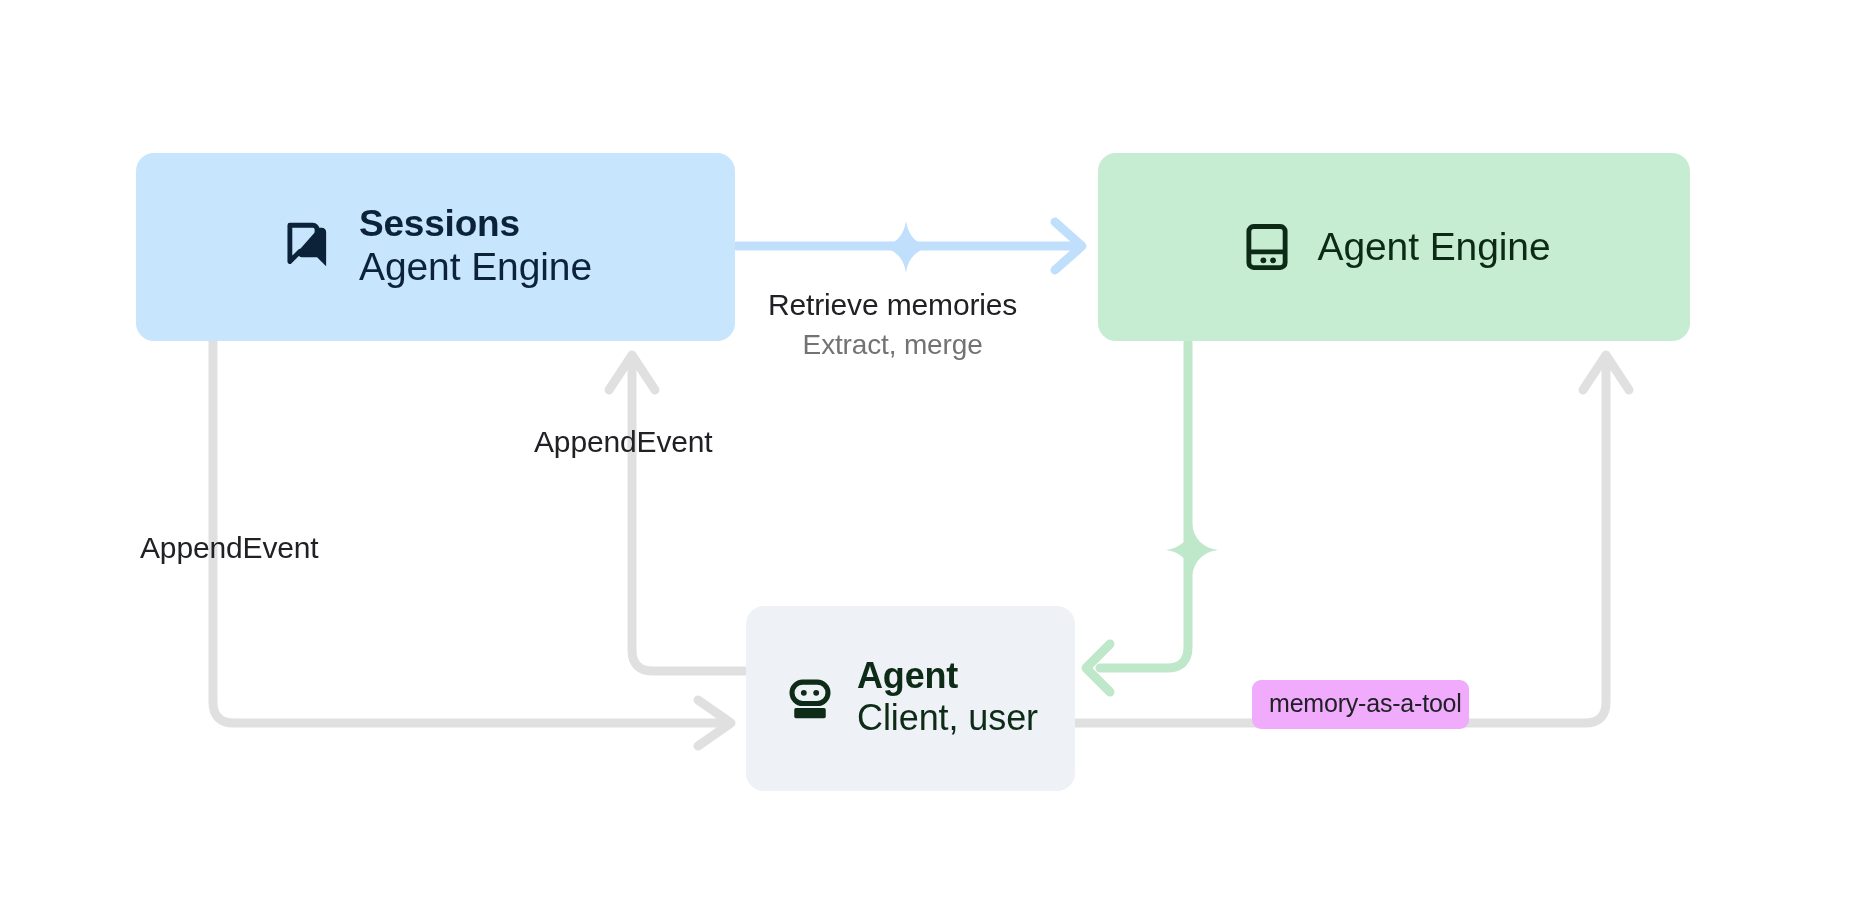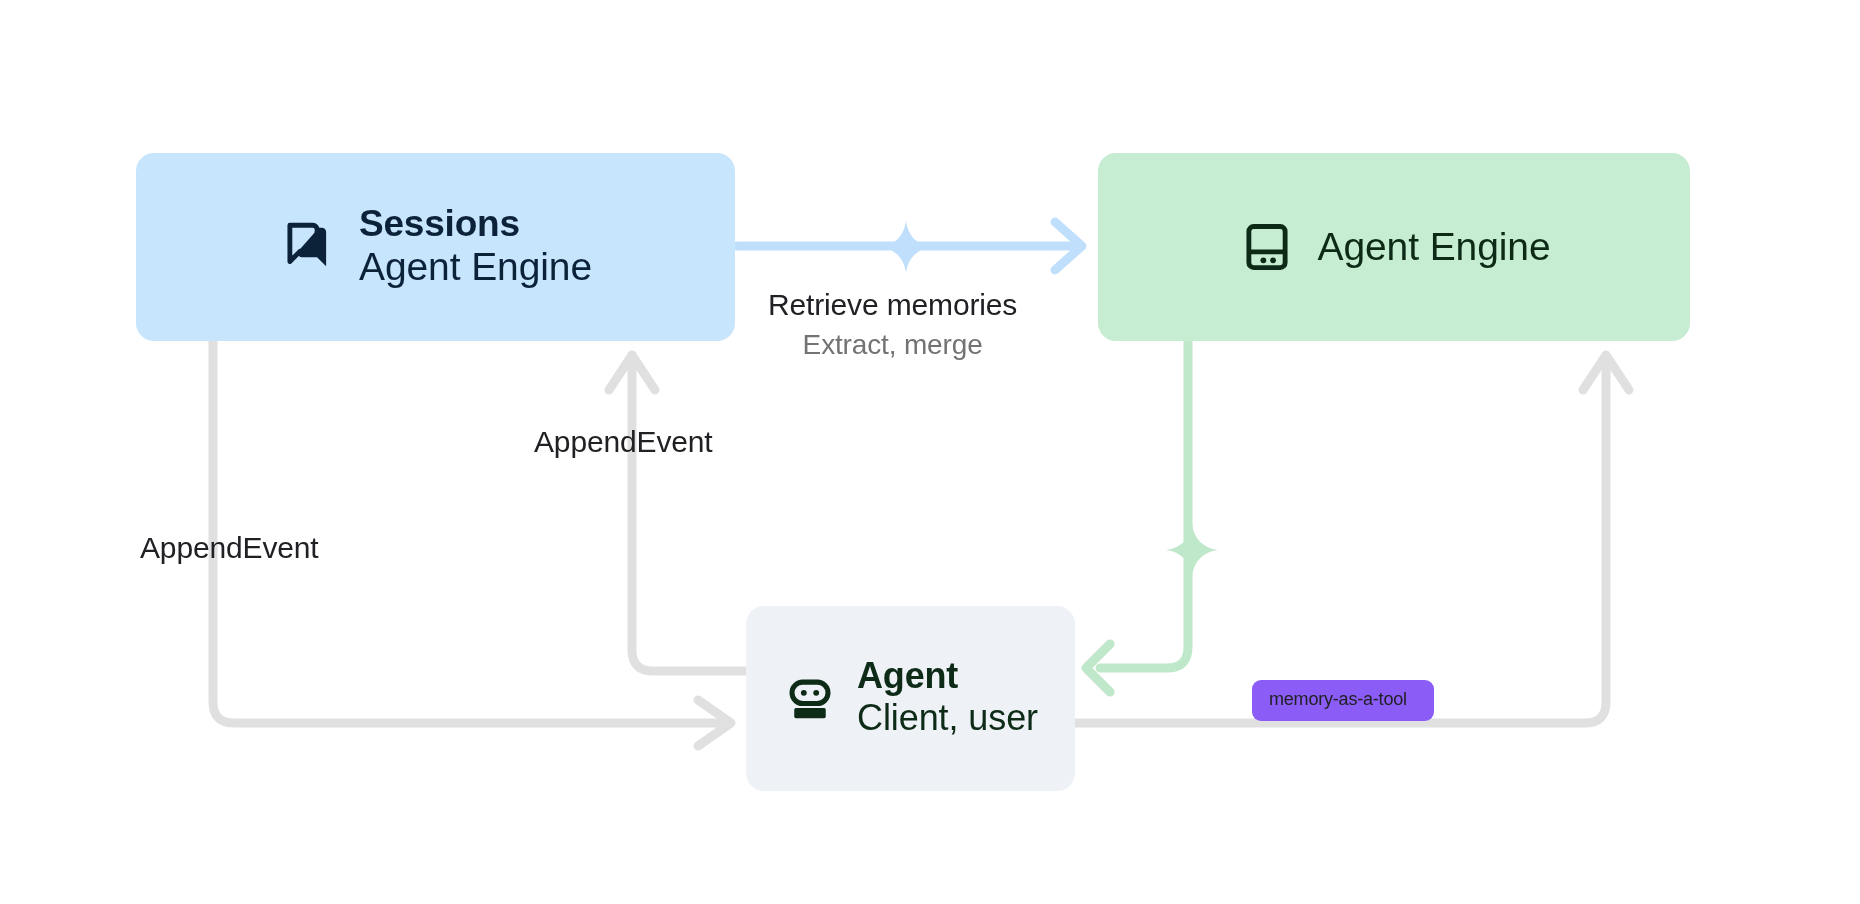--- a/index.html
+++ b/index.html
@@ -87,25 +87,25 @@
   #label-generate { left: 768px; top: 265px; text-align: center; }
   #label-generate .main { display: block; text-align: center; }
   #label-append   { left: 534px; top: 402px; }
   #label-list     { left: 140px; top: 508px; }
   #label-create   { left: 1499px; top: 402px; }
   #label-retrieve { left: 1222px; top: 508px; }
 
   .badge {
     position: absolute;
     left: 1252px; top: 658px;
-    background: #8b5cf6;
+    background: #f0abfc;
     border-radius: 9px;
-    padding: 9px 27px 11px 17px;
+    padding: 9px 7px 11px 17px;
     color: #202124;
-    font-size: 18px;
+    font-size: 25px;
     letter-spacing: -0.2px;
     white-space: nowrap;
   }
 
   
   .sparkle { position: absolute; pointer-events: none; }
   #sparkle-generate { left: 878px; top: 197px; }
   #sparkle-retrieve { left: 1164px; top: 500px; }
 </style>
 </head>

